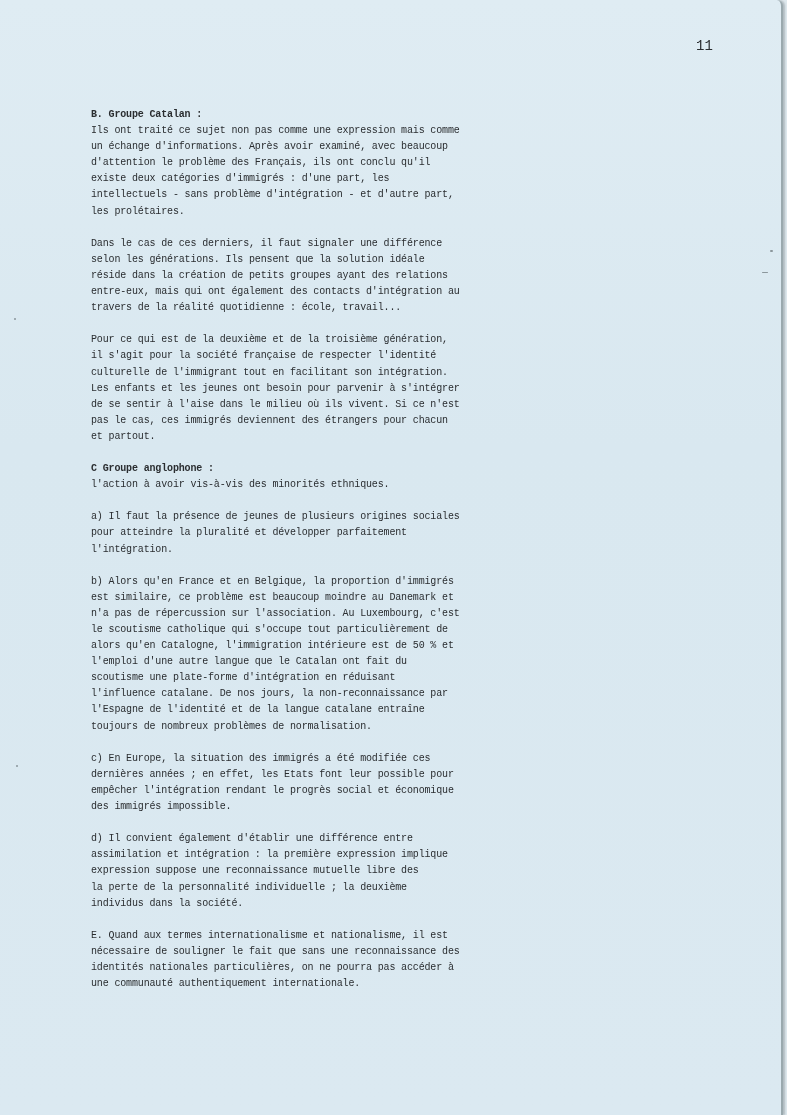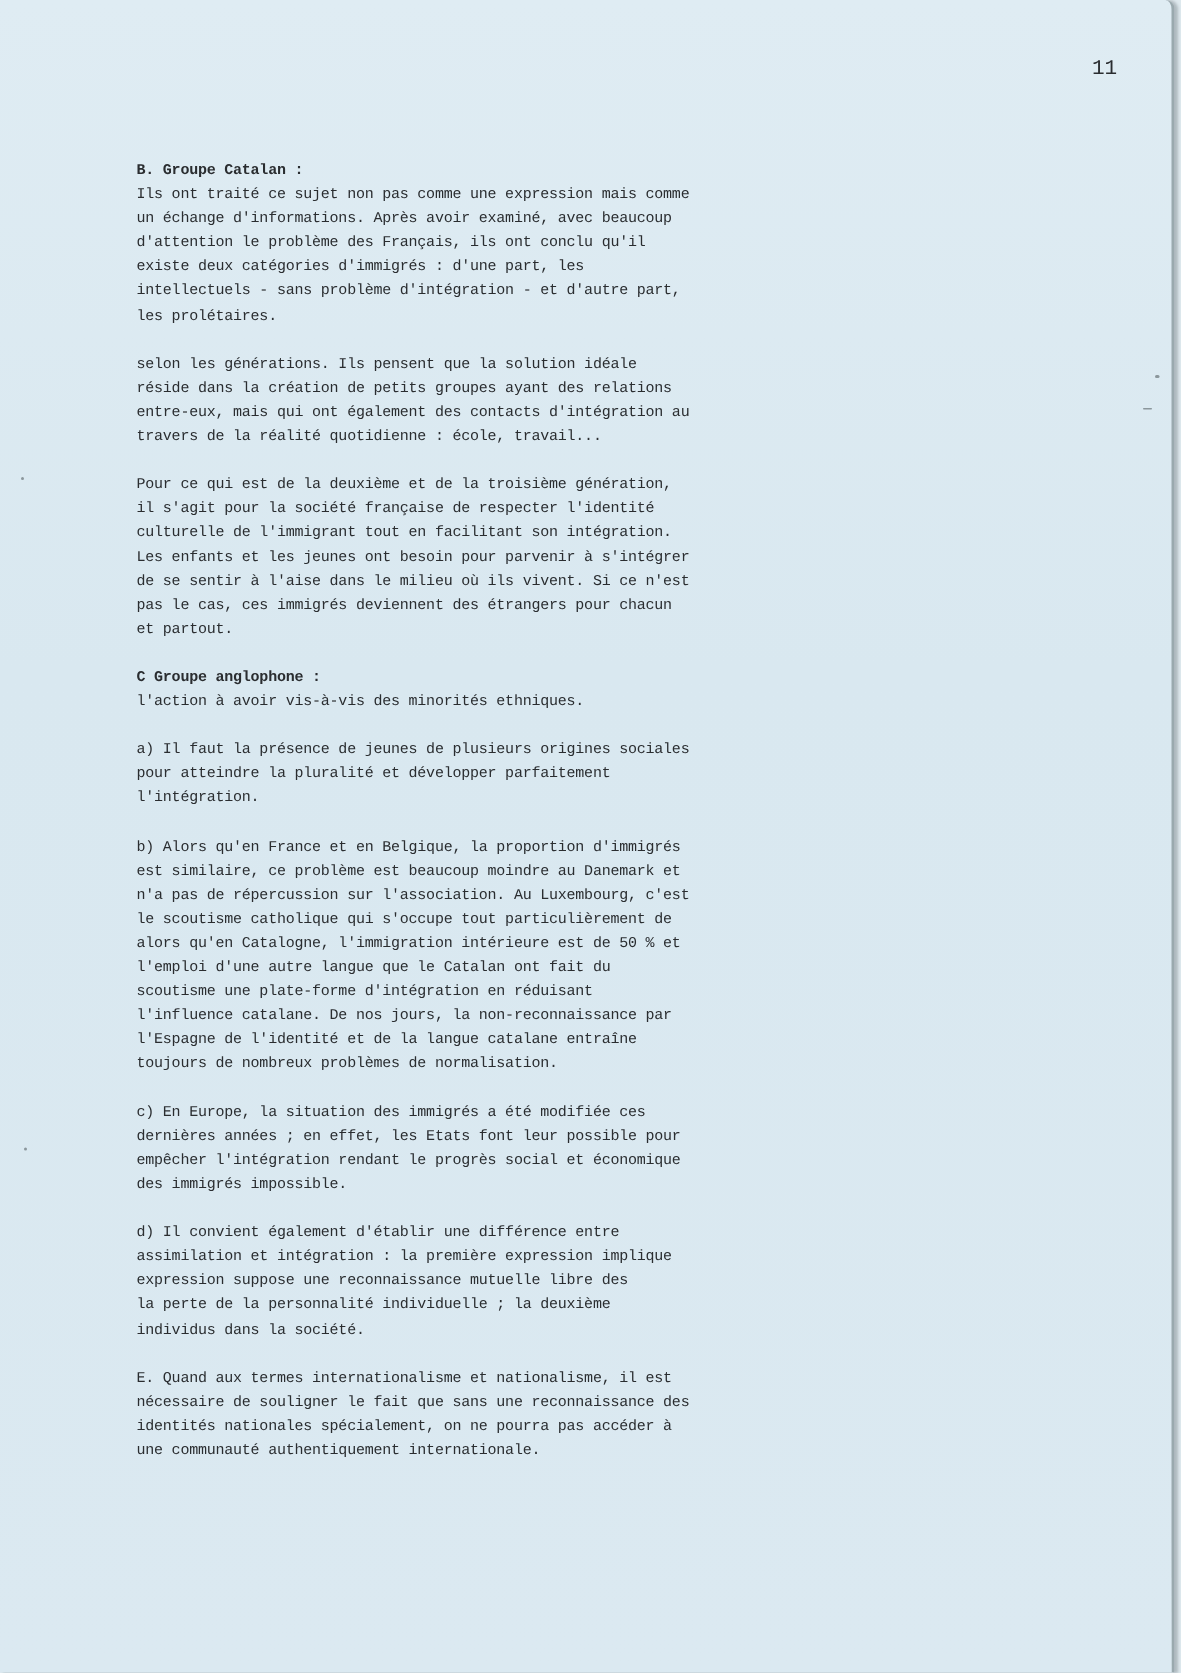--- a/index.html
+++ b/index.html
@@ -17,21 +17,21 @@
       width: 781px;
       height: 1115px;
       background: #dbe9f1;
       background-image: linear-gradient(180deg, #dfecf3 0%, #d9e8f0 40%, #dbe9f1 100%);
       border-right: 2px solid #9aa9ae;
       border-top-right-radius: 6px;
       box-shadow: 2px 0 2px rgba(90,100,105,0.35);
     }
     .page-number {
       position: absolute;
-      left: 728px;
+      left: 696px;
       top: 38px;
       font-family: "Liberation Mono", "DejaVu Sans Mono", monospace;
       font-size: 14px;
       color: #2a2d30;
     }
     .body-text {
       position: absolute;
       left: 91px;
       top: 107px;
       width: 640px;
@@ -76,20 +76,21 @@
         <span class="line">Ils ont traité ce sujet non pas comme une expression mais comme</span>
         <span class="line">un échange d'informations. Après avoir examiné, avec beaucoup</span>
         <span class="line">d'attention le problème des Français, ils ont conclu qu'il</span>
         <span class="line">existe deux catégories d'immigrés : d'une part, les</span>
         <span class="line">intellectuels - sans problème d'intégration - et d'autre part,</span>
         <span class="line">les prolétaires.</span>
       </div>
     </div>
 
     <div class="block">
+      <span class="line">Dans le cas de ces derniers, il faut signaler une différence</span>
       <span class="line">selon les générations. Ils pensent que la solution idéale</span>
       <span class="line">réside dans la création de petits groupes ayant des relations</span>
       <span class="line">entre-eux, mais qui ont également des contacts d'intégration au</span>
       <span class="line">travers de la réalité quotidienne : école, travail...</span>
     </div>
 
     <div class="block">
       <span class="line">Pour ce qui est de la deuxième et de la troisième génération,</span>
       <span class="line">il s'agit pour la société française de respecter l'identité</span>
       <span class="line">culturelle de l'immigrant tout en facilitant son intégration.</span>
@@ -136,21 +137,21 @@
       <span class="line">d) Il convient également d'établir une différence entre</span>
       <span class="line">assimilation et intégration : la première expression implique</span>
       <span class="line">expression suppose une reconnaissance mutuelle libre des</span>
       <span class="line">la perte de la personnalité individuelle ; la deuxième</span>
       <span class="line">individus dans la société.</span>
     </div>
 
     <div class="block">
       <span class="line">E. Quand aux termes internationalisme et nationalisme, il est</span>
       <span class="line">nécessaire de souligner le fait que sans une reconnaissance des</span>
-      <span class="line">identités nationales spécialement, on ne pourra pas accéder à</span>
+      <span class="line">identités nationales particulières, on ne pourra pas accéder à</span>
       <span class="line">une communauté authentiquement internationale.</span>
     </div>
 
   </div>
 
   <span class="speck" style="left:770px; top:250px;"></span>
   <span class="speck" style="left:762px; top:272px; width:6px; height:1px;"></span>
   <span class="speck" style="left:14px; top:318px; width:2px; height:2px;"></span>
   <span class="speck" style="left:16px; top:765px; width:2px; height:2px;"></span>
 </div>

